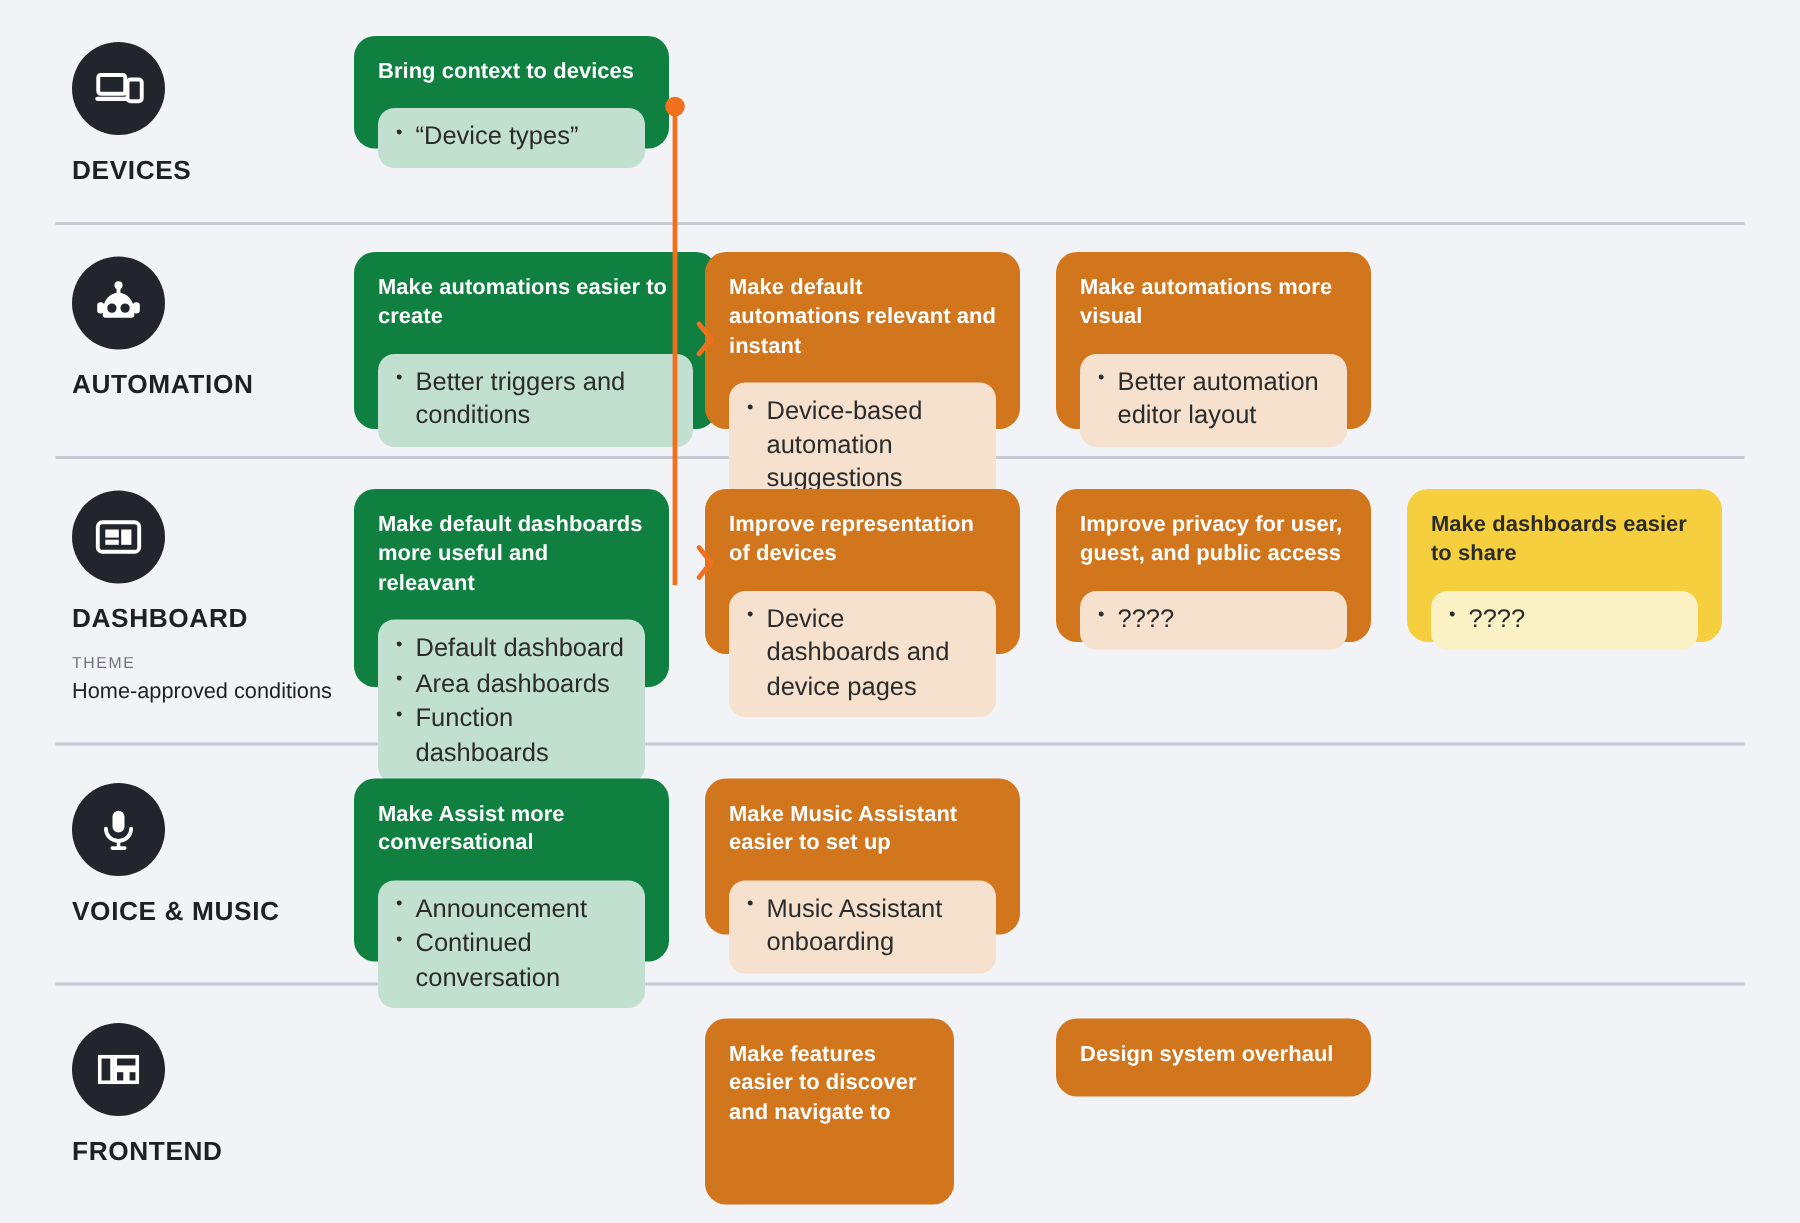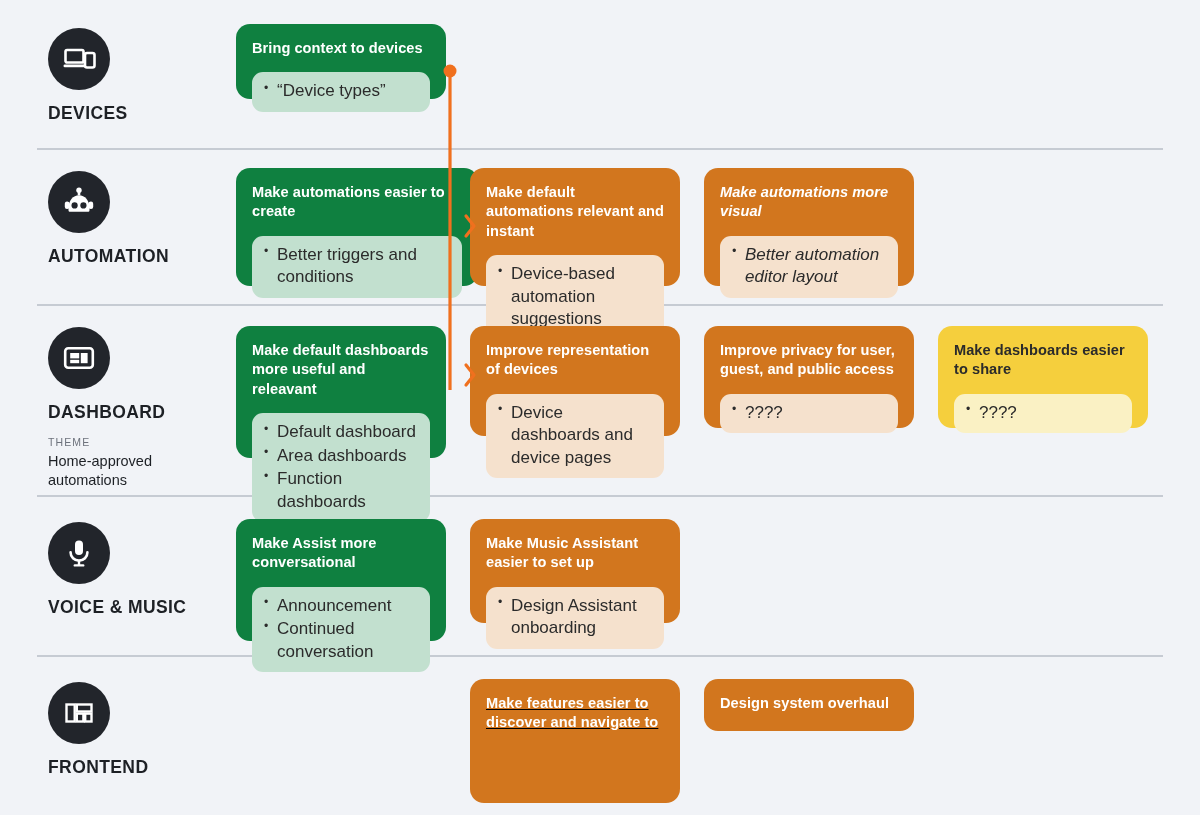--- a/index.html
+++ b/index.html
@@ -141,42 +141,42 @@
 
   <div class="card c-orange" style="left:470px; top:168px; width:210px; height:118px;">
     <div class="card-title">Make default automations relevant and instant</div>
     <div class="card-pill">
       <ul>
           <li>Device-based automation suggestions</li>
         </ul>
     </div>
   </div>
 
-  <div class="card c-orange" style="left:704px; top:168px; width:210px; height:118px;font-style:italic;">
+  <div class="card c-orange" style="left:704px; top:168px; width:210px; height:118px;">
     <div class="card-title">Make automations more visual</div>
     <div class="card-pill">
       <ul>
           <li>Better automation editor layout</li>
         </ul>
     </div>
   </div>
 
   <div class="cat" style="top:327px">
     <div class="cat-icon">
       <svg width="34" height="34" viewBox="0 0 34 34" fill="none">
         <rect x="3.2" y="7.2" width="27.6" height="19.6" rx="3" stroke="#fff" stroke-width="2.6"></rect>
         <rect x="8.2" y="12" width="9" height="5.4" fill="#fff"></rect>
         <rect x="8.2" y="18.8" width="9" height="3.4" fill="#fff"></rect>
         <rect x="18.8" y="12" width="6.8" height="10.2" fill="#fff"></rect>
       </svg>
     </div>
     <div class="cat-name">DASHBOARD</div>
     <div class="cat-theme">
       <div class="theme-label">THEME</div>
-      <div class="theme-text">Home-approved automations</div>
+      <div class="theme-text">Home-approved conditions</div>
     </div>
   </div>
 
   <div class="card c-green" style="left:236px; top:326px; width:210px; height:132px;">
     <div class="card-title">Make default dashboards more useful and releavant</div>
     <div class="card-pill">
       <ul>
         <li>Default dashboard</li>
         <li>Area dashboards</li>
         <li>Function dashboards</li>
@@ -230,38 +230,38 @@
         <li>Announcement</li>
         <li>Continued conversation</li>
       </ul>
     </div>
   </div>
 
   <div class="card c-orange" style="left:470px; top:519px; width:210px; height:104px;">
     <div class="card-title">Make Music Assistant easier to set up</div>
     <div class="card-pill">
       <ul>
-          <li>Design Assistant onboarding</li>
+          <li>Music Assistant onboarding</li>
         </ul>
     </div>
   </div>
 
   <div class="cat" style="top:682px">
     <div class="cat-icon">
       <svg width="34" height="34" viewBox="0 0 34 34" fill="none">
         <rect x="4.5" y="8.5" width="8.2" height="17" stroke="#fff" stroke-width="2.4"></rect>
         <rect x="14.8" y="8.5" width="14.7" height="7" stroke="#fff" stroke-width="2.4"></rect>
         <rect x="14.8" y="17.6" width="6.6" height="7.9" stroke="#fff" stroke-width="2.4"></rect>
         <rect x="23.2" y="17.6" width="6.3" height="7.9" stroke="#fff" stroke-width="2.4"></rect>
       </svg>
     </div>
     <div class="cat-name">FRONTEND</div>
   </div>
 
-  <div class="card c-orange" style="left:470px; top:679px; width:210px; height:124px;text-decoration:underline;">
+  <div class="card c-orange" style="left:470px; top:679px; width:166px; height:124px;">
     <div class="card-title">Make features easier to discover and navigate to</div>
   </div>
 
   <div class="card c-orange no-pill" style="left:704px; top:679px; width:210px; height:52px;">
     <div class="card-title">Design system overhaul</div>
   </div>
 
   <svg id="connector">
     <circle cx="450" cy="71" r="6.5" fill="#f0701e"></circle>
     <path d="M450 71 L450 390" stroke="#f0701e" stroke-width="3.2" fill="none"></path>

